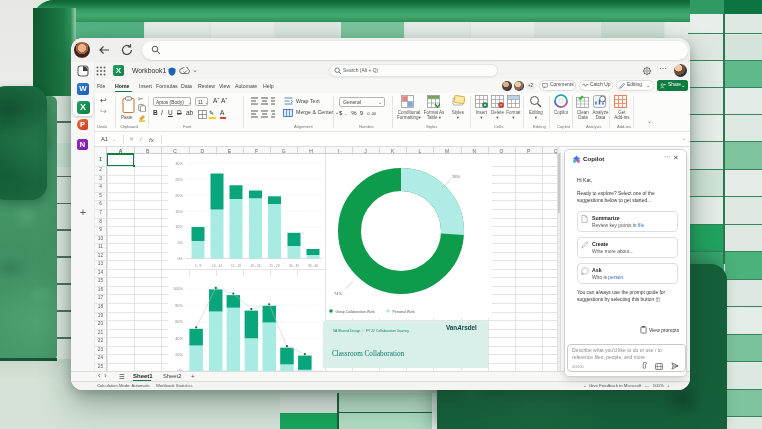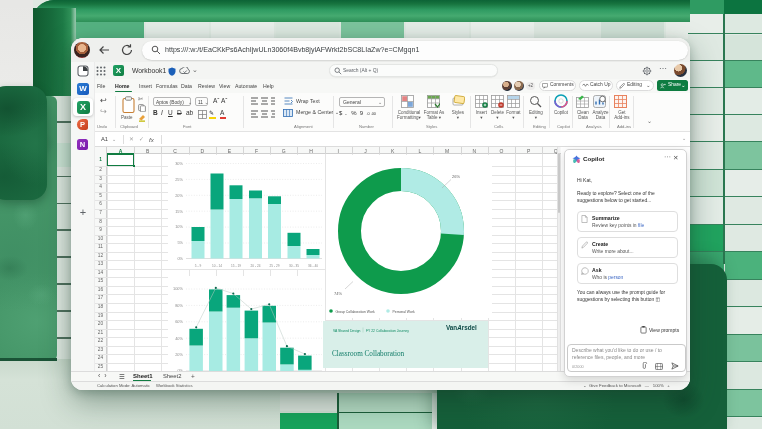--- a/index.html
+++ b/index.html
@@ -114,21 +114,20 @@
       <path d="M12 7H3 M6.5 3.5 L3 7 L6.5 10.5" stroke="#444" stroke-width="1.2" fill="none"></path>
     </svg>
   <svg class="a" style="left:49px;top:5px;" width="14" height="14" viewBox="0 0 14 14">
       <path d="M11.5 7a4.5 4.5 0 1 1 -1.3 -3.2 M10.5 1.2 l0 2.8 -2.8 0" stroke="#444" stroke-width="1.2" fill="none"></path>
     </svg>
   <div class="a" style="left:71px;top:2.5px;width:546px;height:19px;border-radius:10px;background:#fdfdfd;box-shadow:0 0.5px 1.5px rgba(0,0,0,.18);"></div>
   <svg class="a" style="left:80px;top:7px;" width="10" height="10" viewBox="0 0 10 10">
       <circle cx="4" cy="4" r="2.8" stroke="#555" stroke-width="1" fill="none"></circle>
       <path d="M6.2 6.2 L9 9" stroke="#555" stroke-width="1"></path>
     </svg>
-  <div class="a" style="left:94px;top:7.5px;font-size:7.1px;color:#3c4043;letter-spacing:0;">https:///:w:/t/EaCKkPs6AchIjwULn3060f4Bvb8jylAFWrkt2bSC8LIaZw?e=CMgqn1</div>
 
   <div class="a" style="left:0;top:24px;width:24px;height:328px;background:#f6f7f6;border-right:1px solid #ebebeb;"></div>
   <svg class="a" style="left:6px;top:27px;" width="12" height="12" viewBox="0 0 12 12">
       <rect x="1" y="1" width="10" height="10" rx="2.5" stroke="#5f6368" stroke-width="1.1" fill="#fff"></rect>
       <path d="M6 1.2 a4.8 4.8 0 0 1 4.8 4.8 L6 6 Z" fill="#3c4043"></path>
     </svg>
   <div class="a" style="left:6px;top:45px;width:12px;height:12px;border-radius:2.5px;background:linear-gradient(135deg,#2b7cd3,#185abd);color:#fff;font-size:8px;font-weight:bold;text-align:center;line-height:12px;">W</div>
   <div class="a" style="left:2px;top:60px;width:20px;height:18px;border-radius:4px;background:#fff;box-shadow:0 1px 3px rgba(0,0,0,.22);"></div>
   <div class="a" style="left:5.5px;top:62.5px;width:13px;height:13px;border-radius:3px;background:linear-gradient(135deg,#21a366,#107c41);color:#fff;font-size:9px;font-weight:bold;text-align:center;line-height:13px;">X</div>
   <div class="a" style="left:6px;top:81px;width:11px;height:11px;border-radius:5.5px 2.5px 2.5px 5.5px;background:linear-gradient(135deg,#ed6c47,#c43e1c);color:#fff;font-size:7.5px;font-weight:bold;text-align:center;line-height:11px;">P</div>

